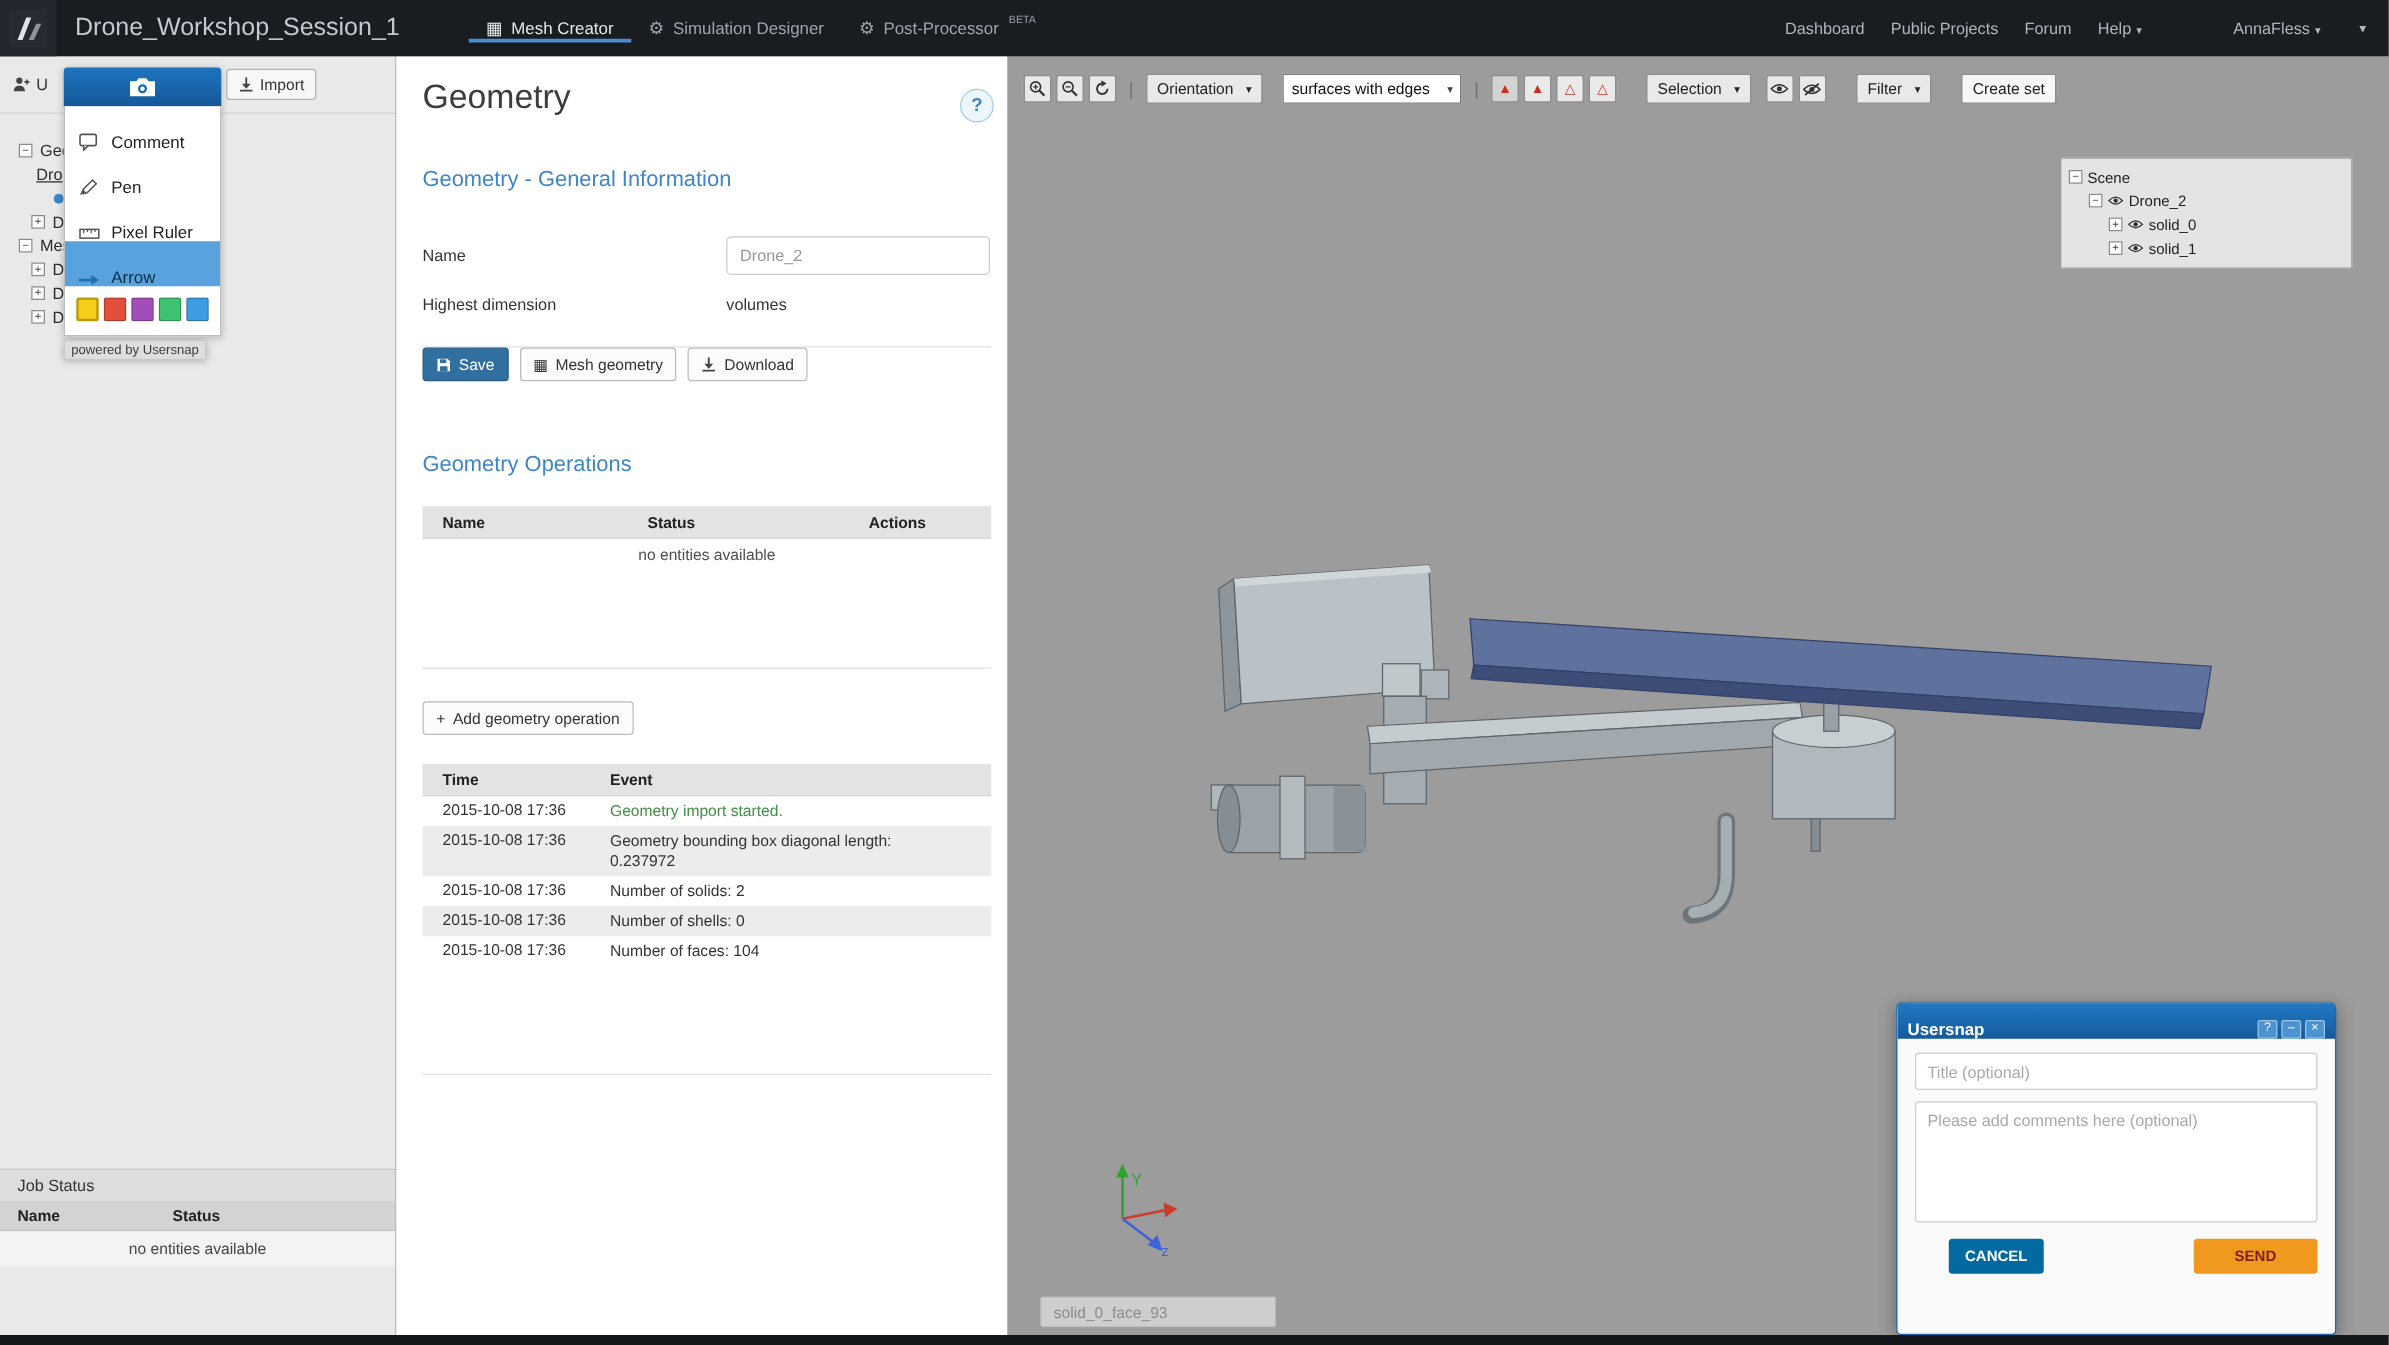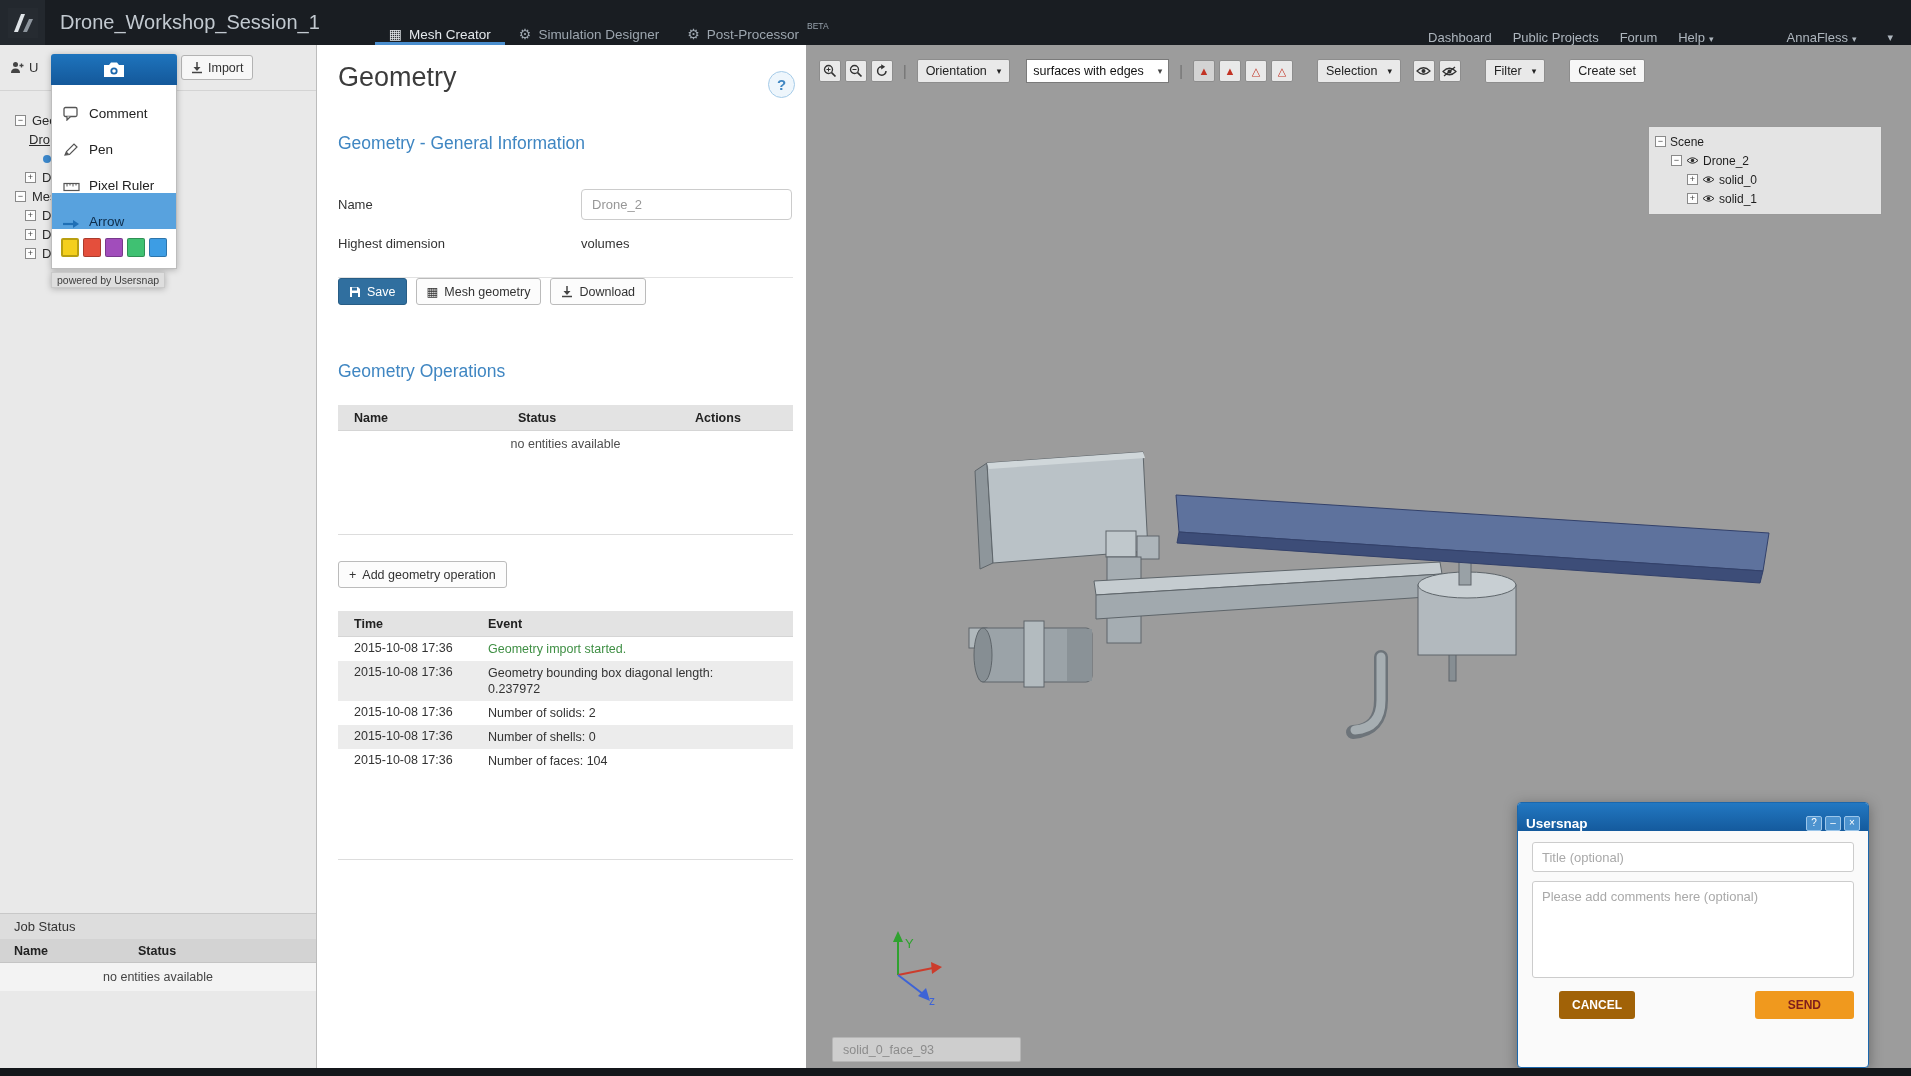--- a/index.html
+++ b/index.html
@@ -1,20 +1,20 @@
 <!DOCTYPE html>
 <html><head>
 <meta charset="utf-8">
 <style>
   *{margin:0;padding:0;box-sizing:border-box}
   html,body{width:1911px;height:1076px}
   body{position:relative;overflow:hidden;font-family:"Liberation Sans","DejaVu Sans",sans-serif;background:#9c9c9c}
 
   
-  .topbar{position:absolute;top:0;left:0;width:1911px;height:45px;background:#191d22;display:flex;align-items:flex-end;z-index:40}
+  .topbar{position:absolute;top:0;left:0;width:1911px;height:45px;background:#191d22;display:flex;align-items:center;z-index:40}
   .logo{width:45px;height:45px;background:#23282e;display:flex;align-items:center;justify-content:center;flex:none}
   .tb-title{align-self:center;margin-left:15px;font-size:20px;color:#c2c9d0;white-space:nowrap}
   .tabs{display:flex;margin-left:55px}
   .tab{display:flex;align-items:center;gap:7px;padding:0 14px;font-size:13.5px;color:#9da6af;cursor:default}
   .tab.active{color:#e4e8ec;border-bottom:3px solid #4a8ece;padding-top:3px}
   .tab .glyph{font-size:14px}
   .beta{font-size:8.5px;position:relative;top:-8px;left:1px;color:#98a2ad}
   .tb-right{margin-left:auto;display:flex;align-items:center;gap:21px;padding-right:18px;font-size:13px;color:#aeb6be;white-space:nowrap}
   .tb-user{margin-left:52px}
   .caret{font-size:9px;margin-left:4px;display:inline-block}
@@ -23,21 +23,21 @@
   
   .sidebar{position:absolute;top:45px;left:0;width:317px;height:1023px;background:#e9e9e9;border-right:1px solid #bcbcbc}
   .sb-toolbar{height:46px;border-bottom:1px solid #d4d4d4;display:flex;align-items:center;padding:0 10px;position:relative}
   .sb-upload{display:flex;align-items:center;gap:5px;font-size:13px;color:#333}
   .sb-import{position:absolute;left:181px;top:10px;height:25px;display:flex;align-items:center;gap:5px;padding:0 9px;background:#f7f7f7;border:1px solid #b3b3b3;border-radius:3px;font-size:12.5px;color:#333}
   .tree{padding-top:20px}
   .tree-row{display:flex;align-items:center;gap:6px;height:19px;font-size:13px;color:#2b2b2b}
   .exp{width:11px;height:11px;border:1px solid #8a8a8a;background:#fdfdfd;font-size:9px;line-height:9px;text-align:center;color:#444;flex:none}
   .dot{width:8px;height:8px;border-radius:50%;background:#3c88cc;flex:none}
   .sel-link{text-decoration:underline}
-  .job-status{position:absolute;left:0;right:0;top:868px}
+  .job-status{position:absolute;left:0;right:0;top:890px}
   .js-title{height:26px;line-height:26px;padding-left:14px;background:#dddddd;border-top:1px solid #c8c8c8;font-size:13px;color:#333}
   .js-head{height:24px;background:#d3d3d3;display:flex;align-items:center;font-size:12.5px;font-weight:bold;color:#222;border-bottom:1px solid #c4c4c4}
   .js-col-name{width:138px;padding-left:14px}
   .js-body{height:28px;line-height:28px;text-align:center;font-size:12.5px;color:#444;background:#f3f3f3}
 
   
   .usnap-menu{position:absolute;left:51px;top:54px;width:126px;z-index:60;filter:drop-shadow(0 1px 3px rgba(0,0,0,.25))}
   .um-head{height:31px;background:linear-gradient(#1e74bd,#14589a);border-radius:3px 3px 0 0;display:flex;align-items:center;justify-content:center}
   .um-body{background:#fff;border:1px solid #bdbdbd;border-top:none}
   .um-item{height:36px;display:flex;align-items:flex-end;gap:9px;padding-left:10px;font-size:13.5px;color:#222;cursor:default}
@@ -92,21 +92,21 @@
   .usnap-dlg{position:absolute;left:1517px;top:802px;width:352px;height:266px;background:#fafafa;border:1px solid #1a67ad;border-radius:4px;overflow:hidden;z-index:70;box-shadow:0 3px 14px rgba(0,0,0,.35)}
   .ud-head{height:28px;background:linear-gradient(#2278c2,#145a9d);display:flex;align-items:flex-end;padding:0 8px}
   .ud-title{font-size:13.5px;font-weight:bold;color:#fff}
   .ud-btns{margin-left:auto;display:flex;gap:3px}
   .ud-wbtn{width:16px;height:15px;background:#4d93cf;border:1px solid #9cc6ea;border-radius:2px;color:#fff;font-size:10px;line-height:12px;text-align:center}
   .ud-body{padding:11px 14px 0}
   .ud-input{display:block;width:100%;height:30px;margin-bottom:9px;border:1px solid #ccc;border-radius:3px;padding:0 9px;font-size:13px;font-family:inherit;color:#333;background:#fff}
   .ud-input::placeholder{color:#a9a9a9}
   textarea.ud-input{height:97px;padding-top:7px;resize:none}
   .ud-foot{display:flex;align-items:center;padding:4px 14px 0}
-  .ud-cancel{margin-left:27px;height:28px;padding:0 13px;background:#a16207;border:none;border-radius:3px;color:#fff;font-weight:bold;font-size:12px;font-family:inherit}
+  .ud-cancel{margin-left:27px;height:28px;padding:0 13px;background:#0369a1;border:none;border-radius:3px;color:#fff;font-weight:bold;font-size:12px;font-family:inherit}
   .ud-send{margin-left:auto;height:28px;padding:0 33px;background:#f0991e;border:none;border-radius:3px;color:#7f1d1d;font-weight:bold;font-size:12px;font-family:inherit}
 
   .bottombar{position:absolute;left:0;top:1068px;width:1911px;height:8px;background:#14171b;z-index:90}
 </style>
 </head>
 <body>
 
 <div class="topbar">
   <div class="logo">
     <svg width="30" height="30" viewBox="0 0 30 30">

